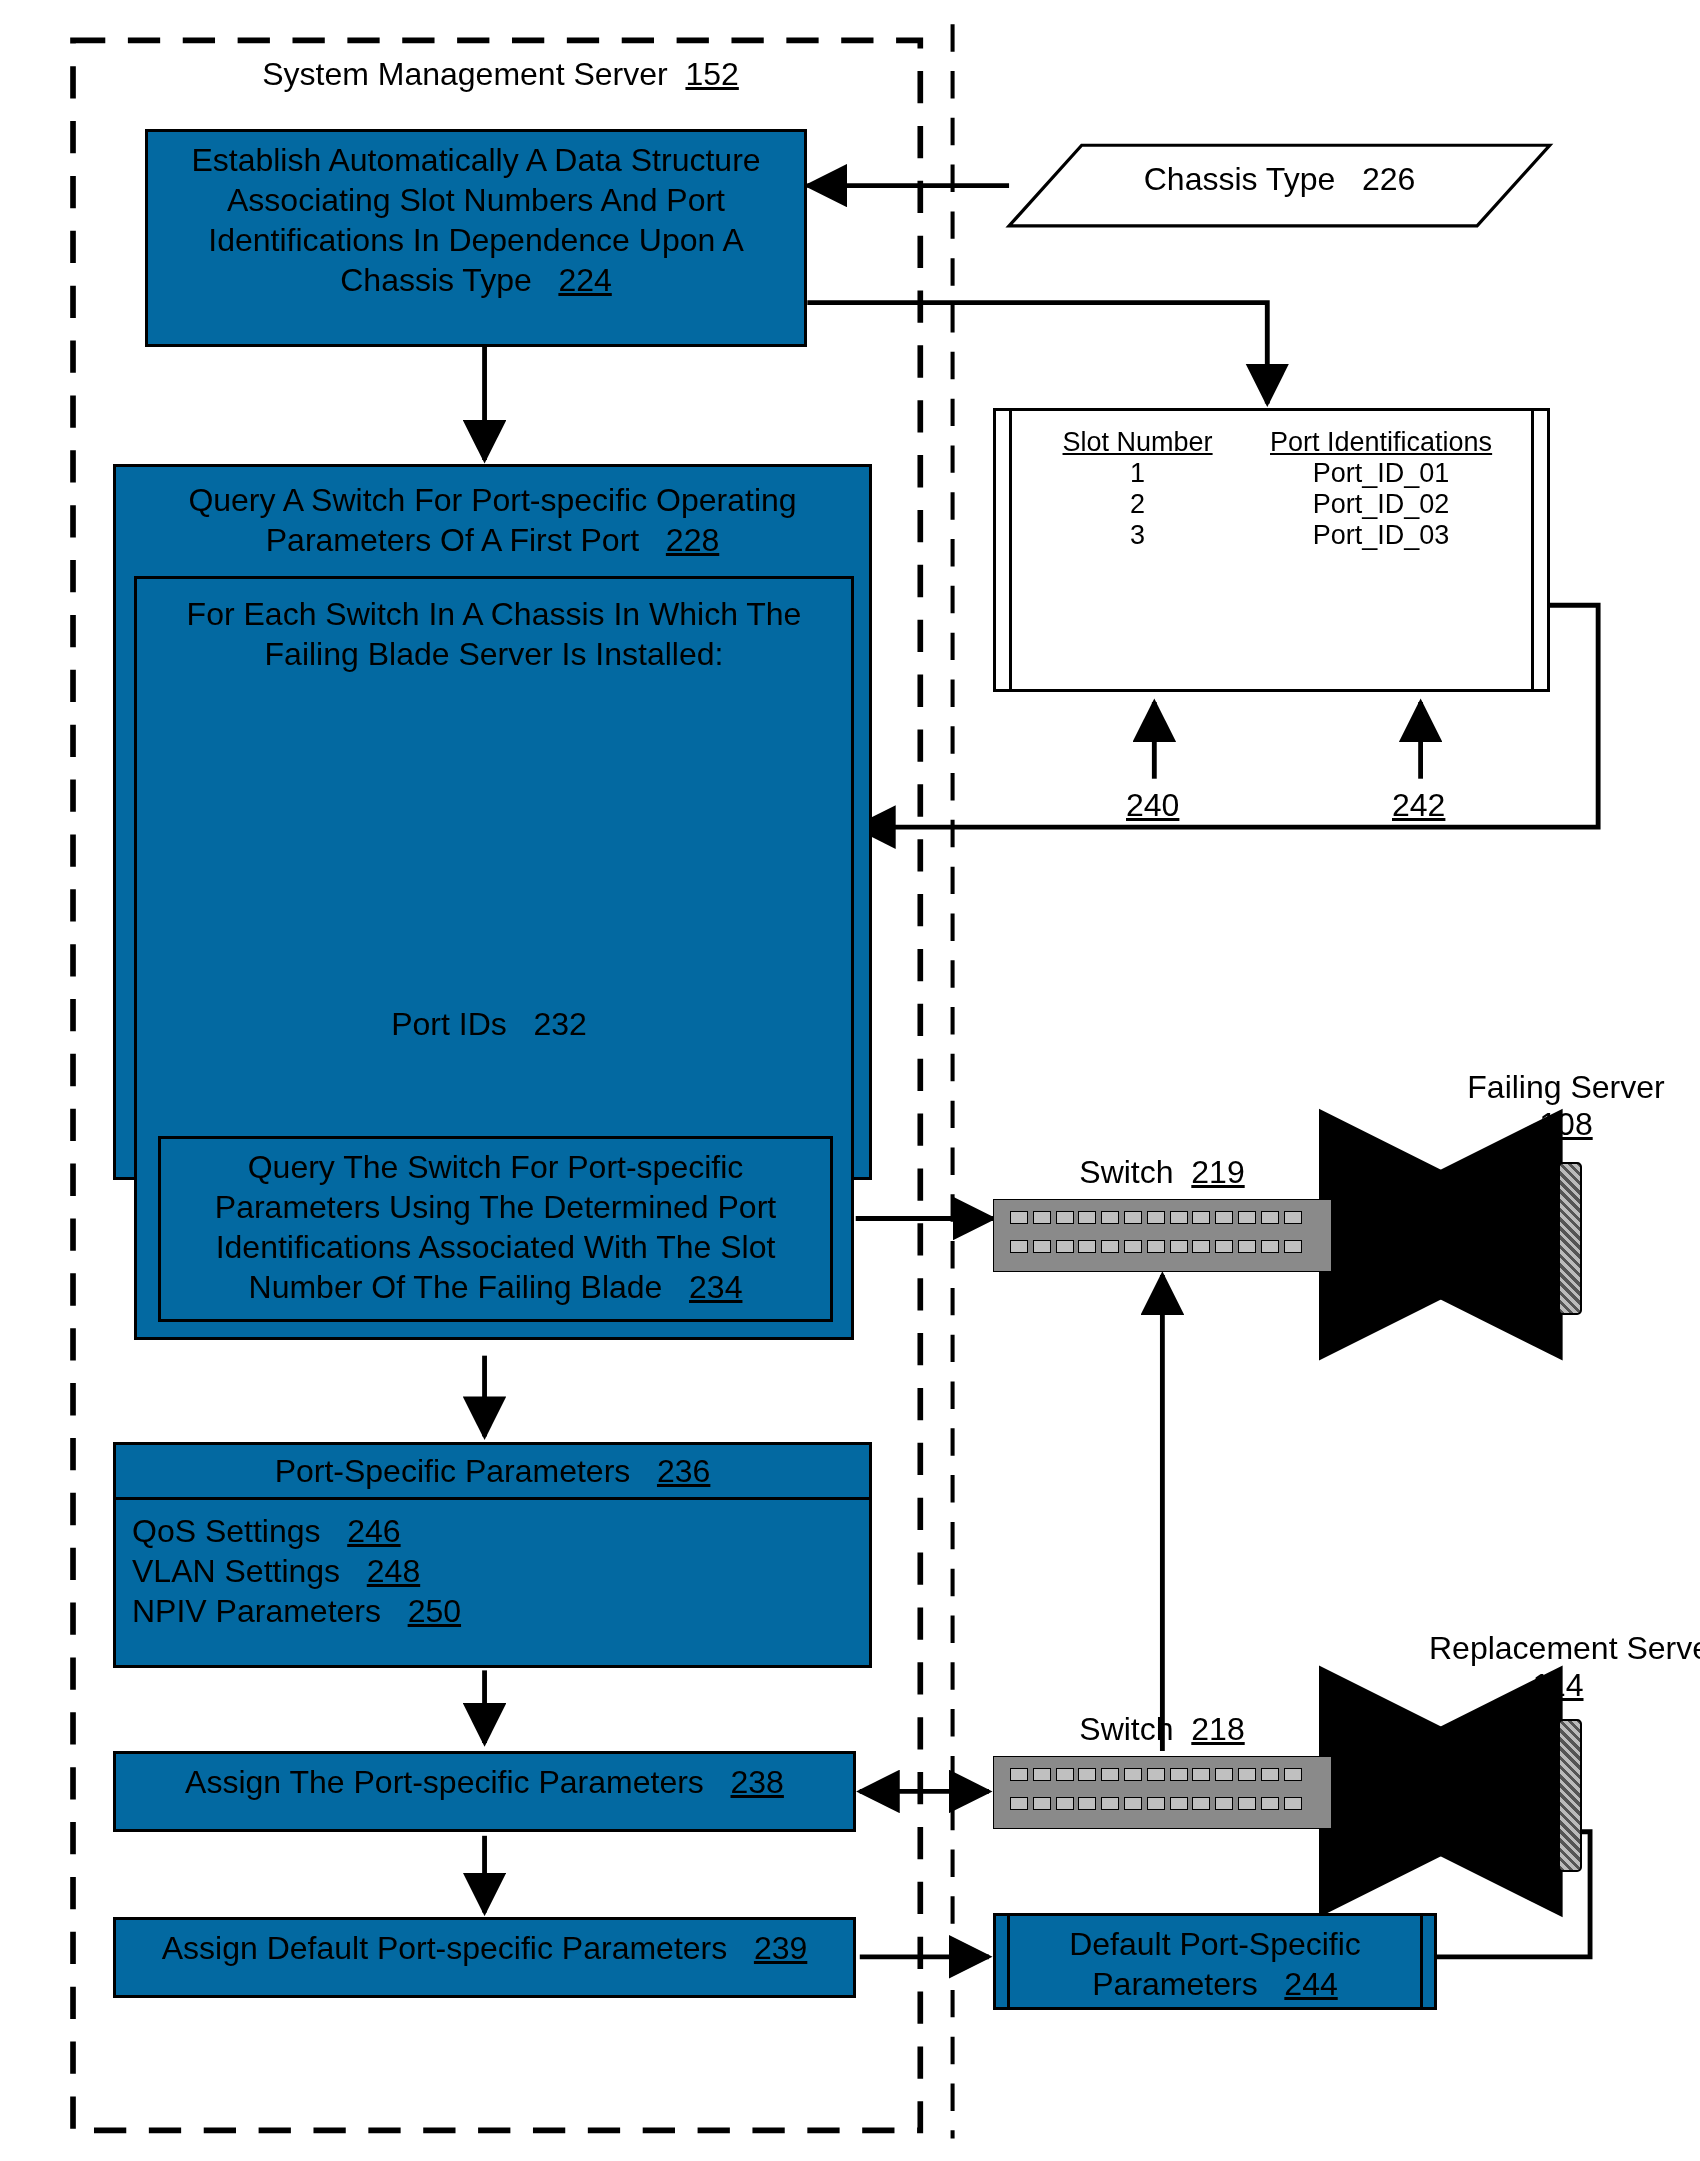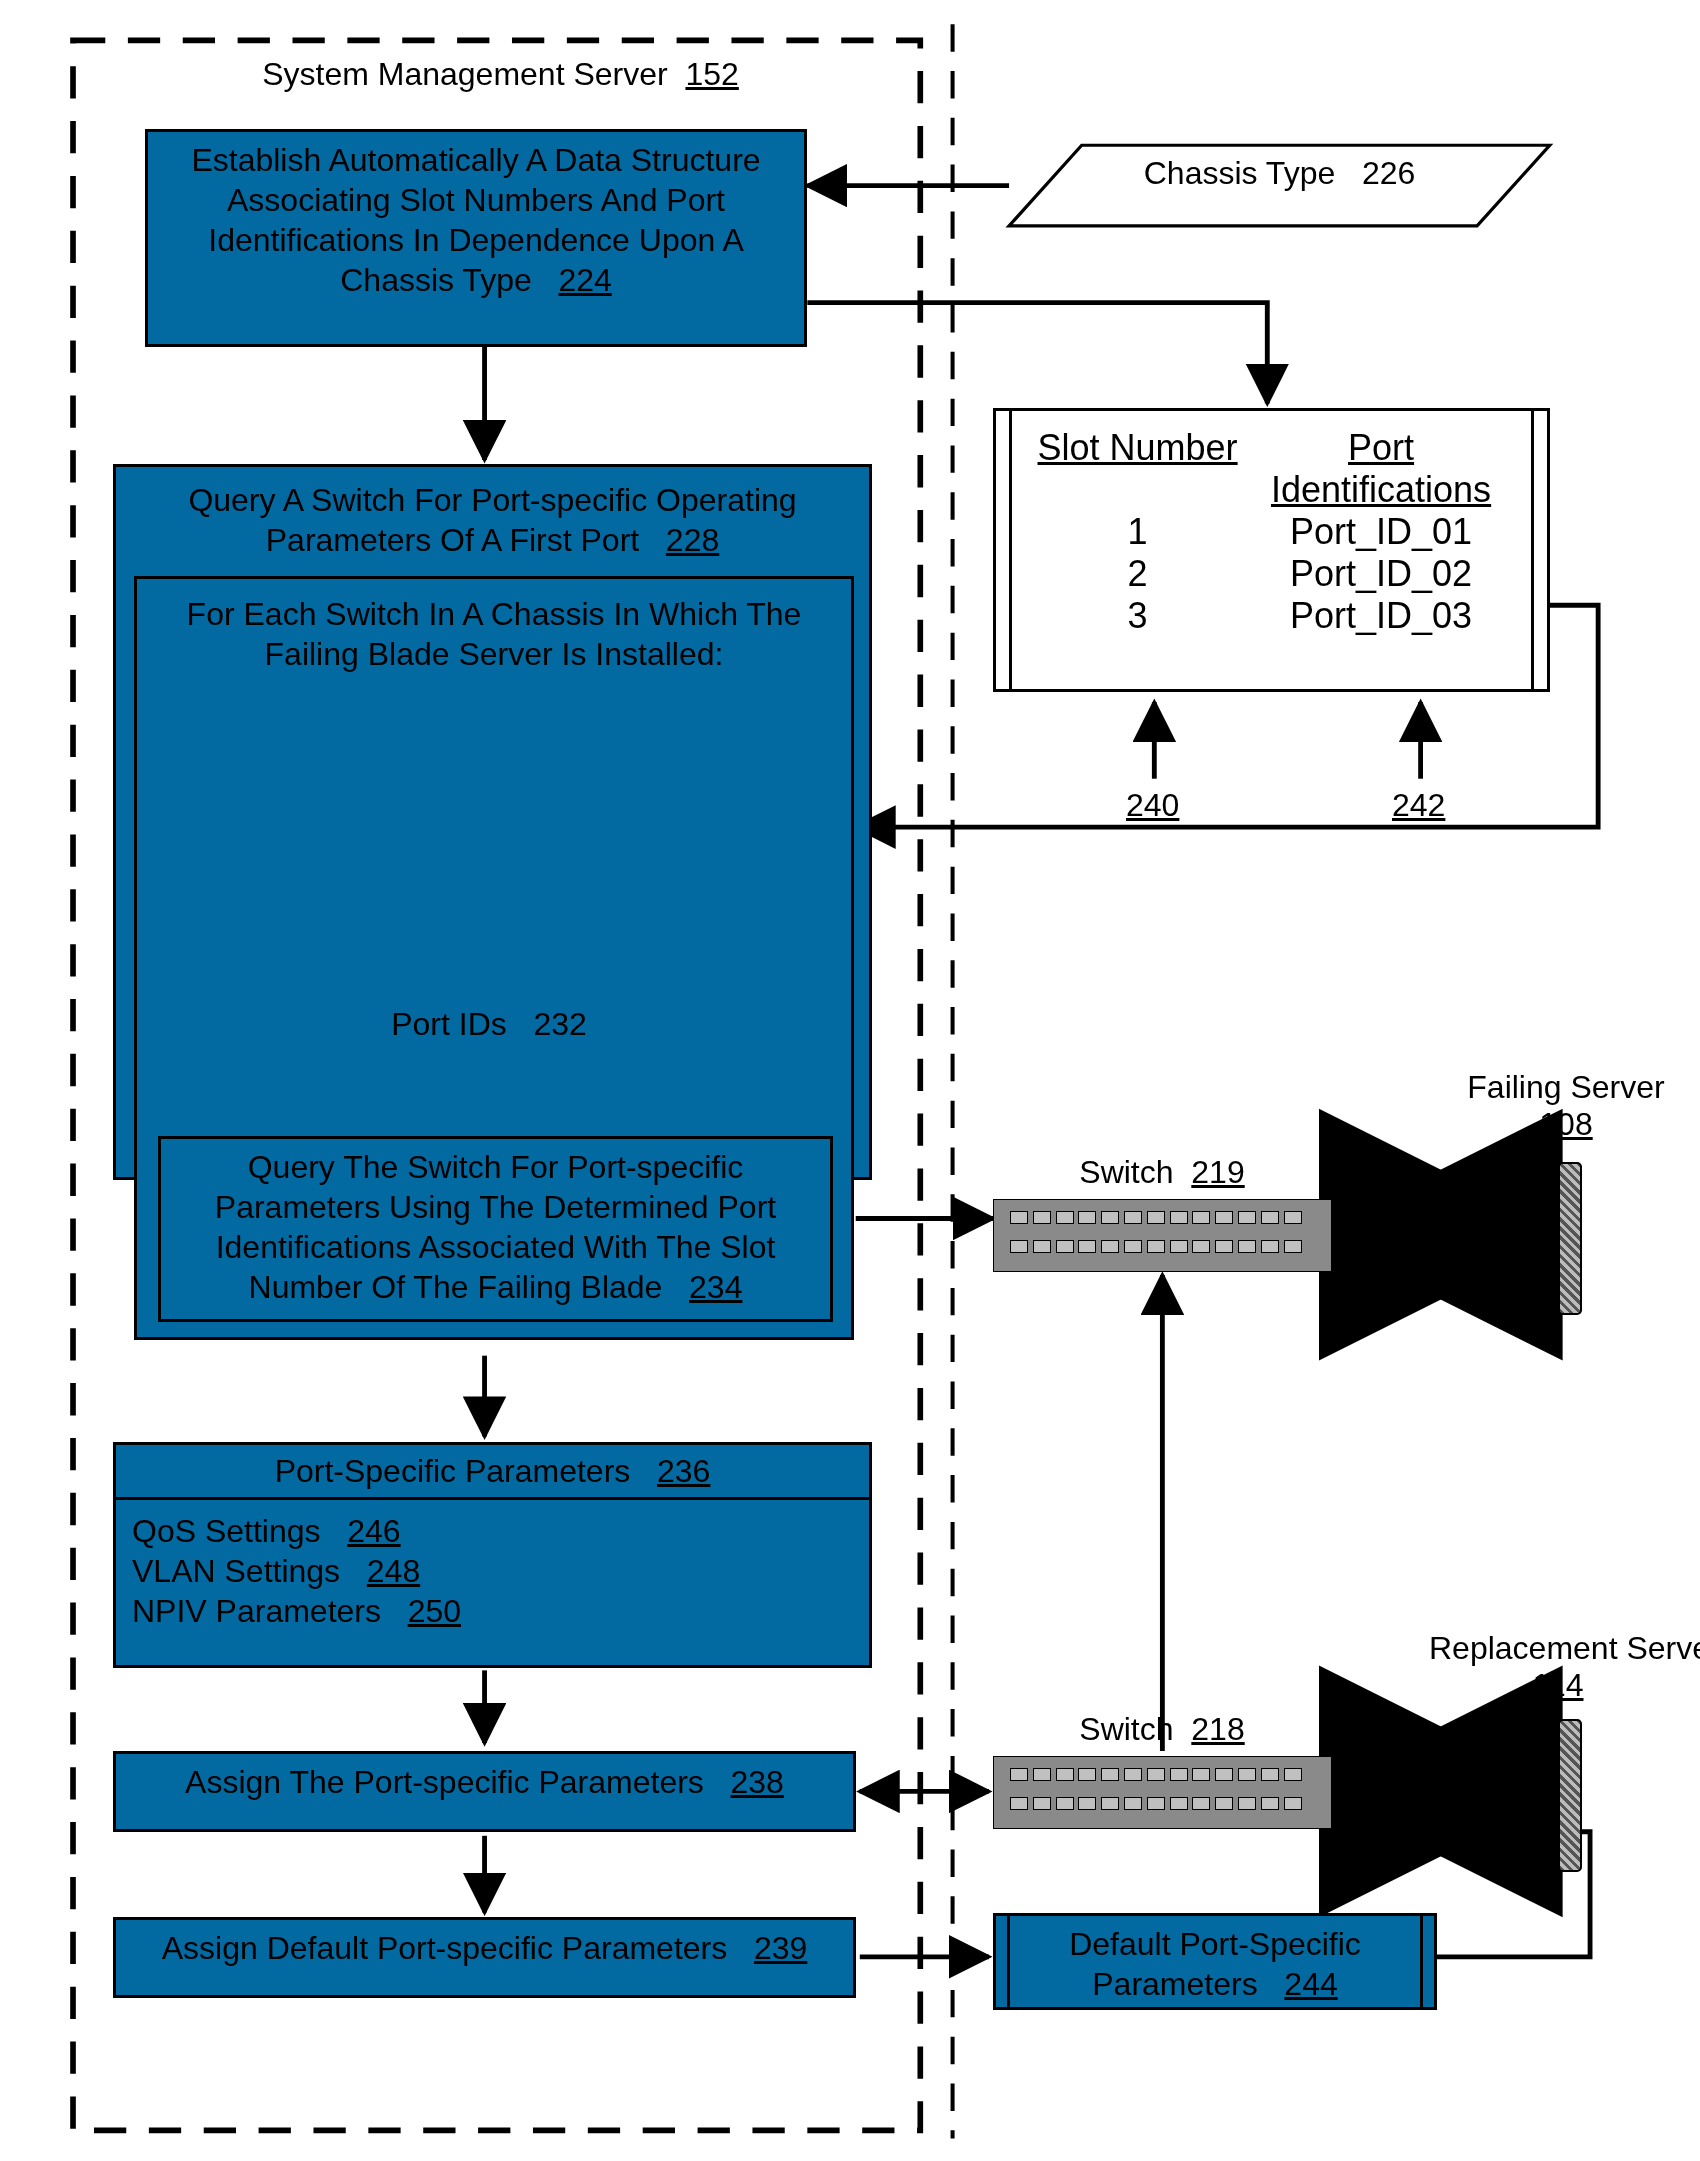--- a/index.html
+++ b/index.html
@@ -81,30 +81,30 @@
 <div class="label" style="left:202px; top:56px; width:597px;">
   <span>System Management Server</span>&nbsp;
   <span class="ref">152</span>
 </div>
 
 <div class="box" style="left:145px; top:129px; width:662px; height:218px;">
   <span>Establish Automatically A Data Structure Associating Slot Numbers And Port Identifications In Dependence Upon A Chassis Type</span>&nbsp;&nbsp;
   <span class="ref">224</span>
 </div>
 
-<div class="para" style="left:1098px; top:155px; width:363px;">
+<div class="para" style="left:1098px; top:161px; width:363px;">
   <span>Chassis Type</span>&nbsp;&nbsp;
   <span class="ref">226</span>
 </div>
 
 <div style="position:absolute; left:993px; top:408px; width:557px; height:284px; border:3.2px solid #000; background:#fff;">
 
   <div style="position:absolute; left:13px; top:-3.2px; bottom:-3.2px; border-left:3.2px solid #000;"></div>
   <div style="position:absolute; right:13px; top:-3.2px; bottom:-3.2px; border-right:3.2px solid #000;"></div>
-  <div class="tablebody" style="font-size:36px; padding:16px 32px 0 32px;">
+  <div class="tablebody" style="font-size:27px; padding:16px 32px 0 32px;">
     <div class="hdr">
       <span class="underline" style="width:45%; text-align:center;">Slot Number</span>
       <span class="underline" style="width:55%; text-align:center;">Port Identifications</span>
     </div>
     <div class="row">
       <span style="width:45%; text-align:center;">1</span>
       <span style="width:55%; text-align:center;">Port_ID_01</span>
     </div>
     <div class="row">
       <span style="width:45%; text-align:center;">2</span>

